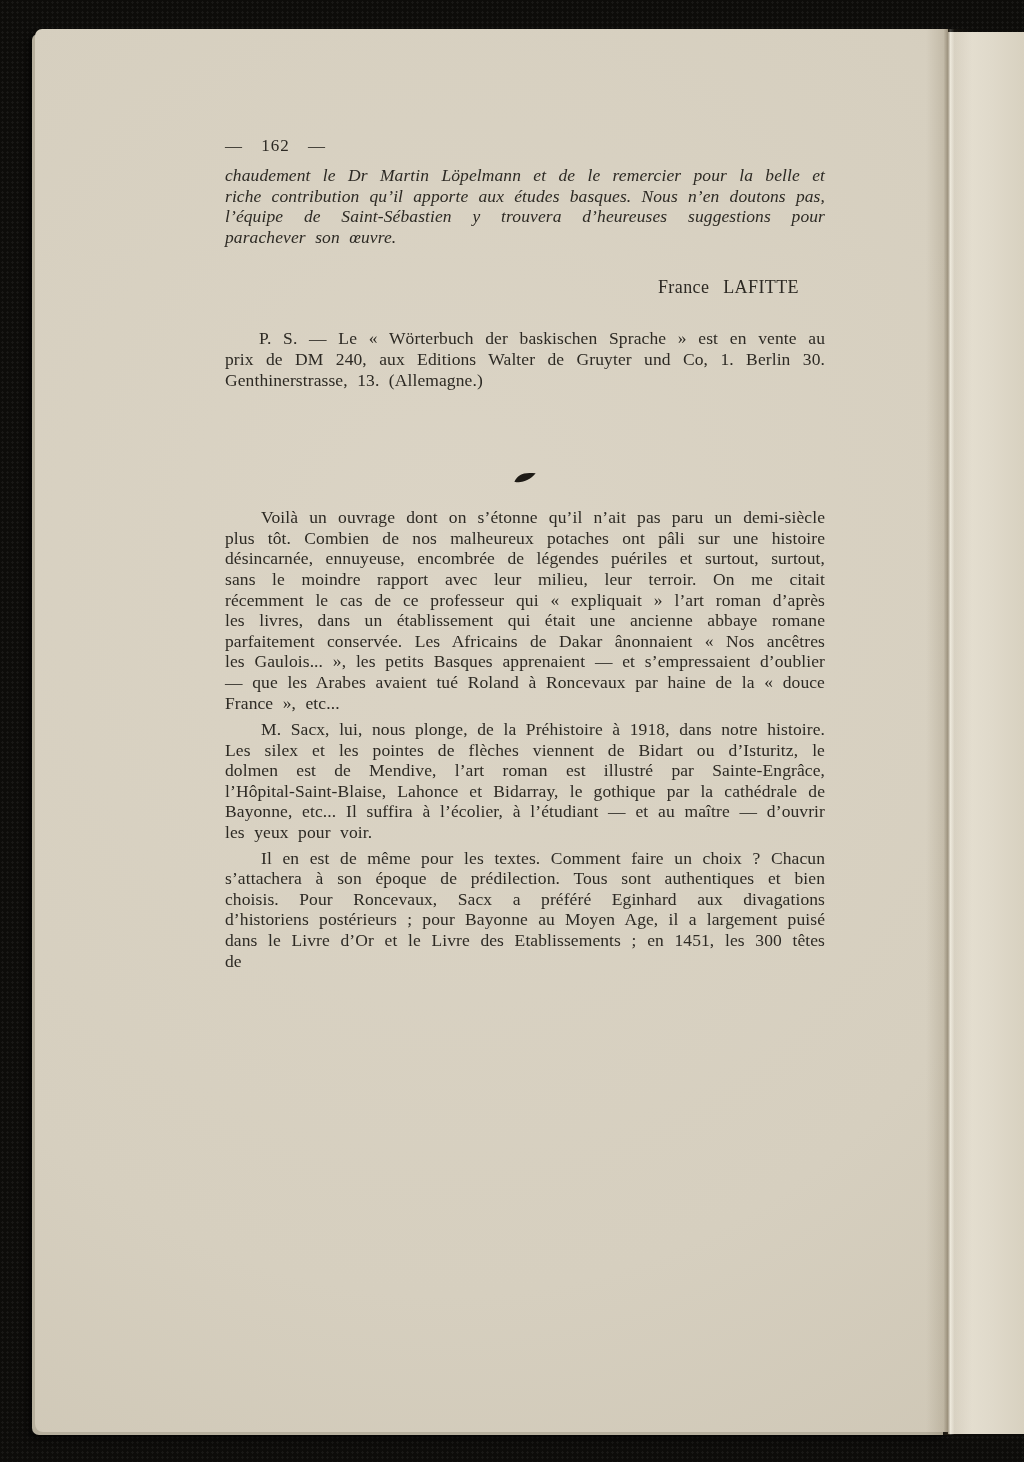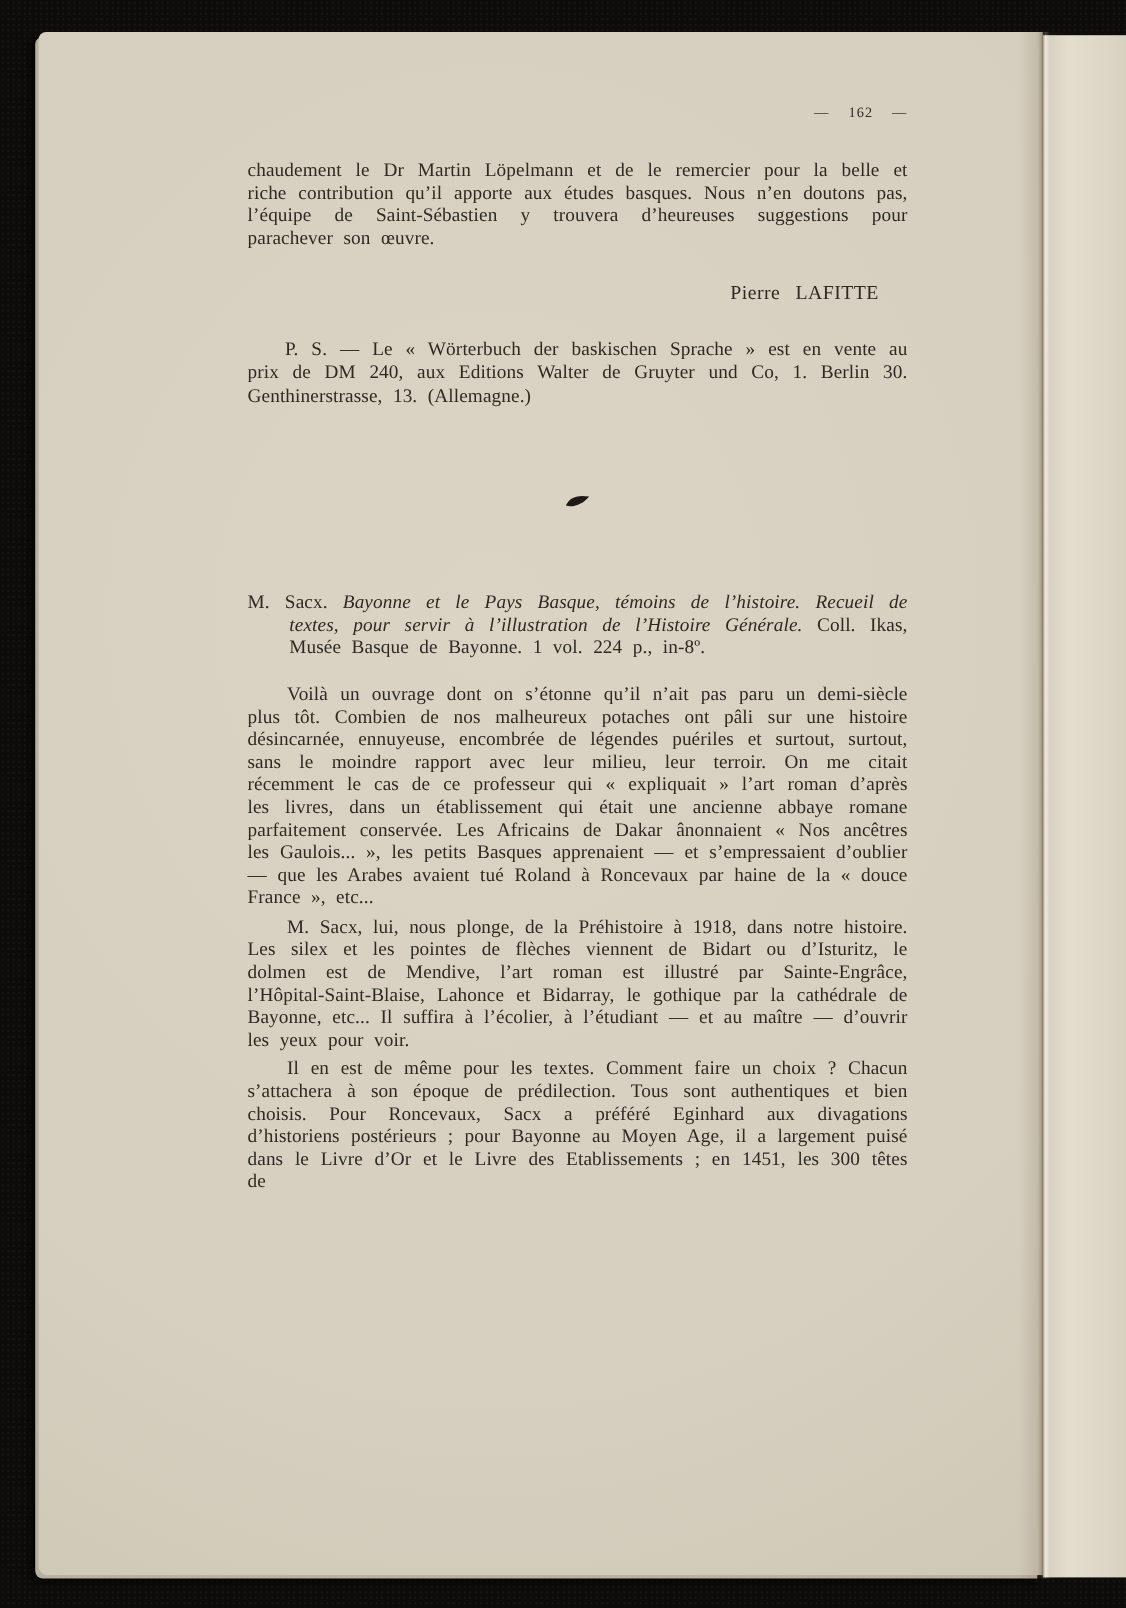--- a/index.html
+++ b/index.html
@@ -58,35 +58,35 @@
       rgba(0,0,0,0) 100%);
   }
   .content {
     position: absolute;
     left: 190px;
     top: 0;
     width: 600px;
     color: #2d2a24;
   }
   .pageno {
-    margin-top: 65px;
-    text-align: right;
-    font-size: 13px;
+    margin-top: 107px;
+    text-align: left;
+    font-size: 17px;
     letter-spacing: 1px;
     word-spacing: 13px;
   }
   .body {
     margin: 0;
     font-size: 17.5px;
     line-height: 20.6px;
     text-align: justify;
     word-spacing: 5px;
     letter-spacing: 0.1px;
   }
-  .cont { margin-top: 34px; }
+  .cont { margin-top: 9px; font-style: italic; }
   .signature {
     margin-top: 30px;
     padding-right: 26px;
     text-align: right;
     font-size: 18px;
     word-spacing: 9px;
     letter-spacing: 0.4px;
   }
   .ps { margin-top: 30px; text-indent: 34px; }
   .ornament {
@@ -113,33 +113,32 @@
 
   <div class="facing-page"></div>
 
   <div class="page">
     <div class="content">
 
       <div class="pageno">— 162 —</div>
 
       <p class="body cont">chaudement le Dr Martin Löpelmann et de le remercier pour la belle et riche contribution qu’il apporte aux études basques. Nous n’en doutons pas, l’équipe de Saint-Sébastien y trouvera d’heureuses suggestions pour parachever son œuvre.</p>
 
-      <div class="signature">Pierre LAFITTE</div>
+      <div class="signature">France LAFITTE</div>
 
       <p class="body ps">P. S. — Le « Wörterbuch der baskischen Sprache » est en vente au prix de DM 240, aux Editions Walter de Gruyter und Co, 1. Berlin 30. Genthinerstrasse, 13. (Allemagne.)</p>
 
       <div class="ornament">
         <span>
           <svg width="24" height="13" viewBox="0 0 24 13" aria-hidden="true">
             <path d="M1 9.5 C 5 3, 11 0.5, 23 3.5 C 17 9.5, 7.5 12.5, 1 9.5 Z" fill="#1e1b16"></path>
           </svg>
         </span>
       </div>
 
-      <p class="body biblio"><span>M. Sacx.</span> <span class="it">Bayonne et le Pays Basque, témoins de l’histoire. Recueil de textes, pour servir à l’illustration de l’Histoire Générale.</span> <span>Coll. Ikas, Musée Basque de Bayonne. 1 vol. 224 p., in-8º.</span></p>
 
       <p class="body indent rp0">Voilà un ouvrage dont on s’étonne qu’il n’ait pas paru un demi-siècle plus tôt. Combien de nos malheureux potaches ont pâli sur une histoire désincarnée, ennuyeuse, encombrée de légendes puériles et surtout, surtout, sans le moindre rapport avec leur milieu, leur terroir. On me citait récemment le cas de ce professeur qui « expliquait » l’art roman d’après les livres, dans un établissement qui était une ancienne abbaye romane parfaitement conservée. Les Africains de Dakar ânonnaient « Nos ancêtres les Gaulois... », les petits Basques apprenaient — et s’empressaient d’oublier — que les Arabes avaient tué Roland à Roncevaux par haine de la « douce France », etc...</p>
 
       <p class="body indent rp1">M. Sacx, lui, nous plonge, de la Préhistoire à 1918, dans notre histoire. Les silex et les pointes de flèches viennent de Bidart ou d’Isturitz, le dolmen est de Mendive, l’art roman est illustré par Sainte-Engrâce, l’Hôpital-Saint-Blaise, Lahonce et Bidarray, le gothique par la cathédrale de Bayonne, etc... Il suffira à l’écolier, à l’étudiant — et au maître — d’ouvrir les yeux pour voir.</p>
 
       <p class="body indent rp2">Il en est de même pour les textes. Comment faire un choix ? Chacun s’attachera à son époque de prédilection. Tous sont authentiques et bien choisis. Pour Roncevaux, Sacx a préféré Eginhard aux divagations d’historiens postérieurs ; pour Bayonne au Moyen Age, il a largement puisé dans le Livre d’Or et le Livre des Etablissements ; en 1451, les 300 têtes de</p>
 
     </div>
   </div>
 

